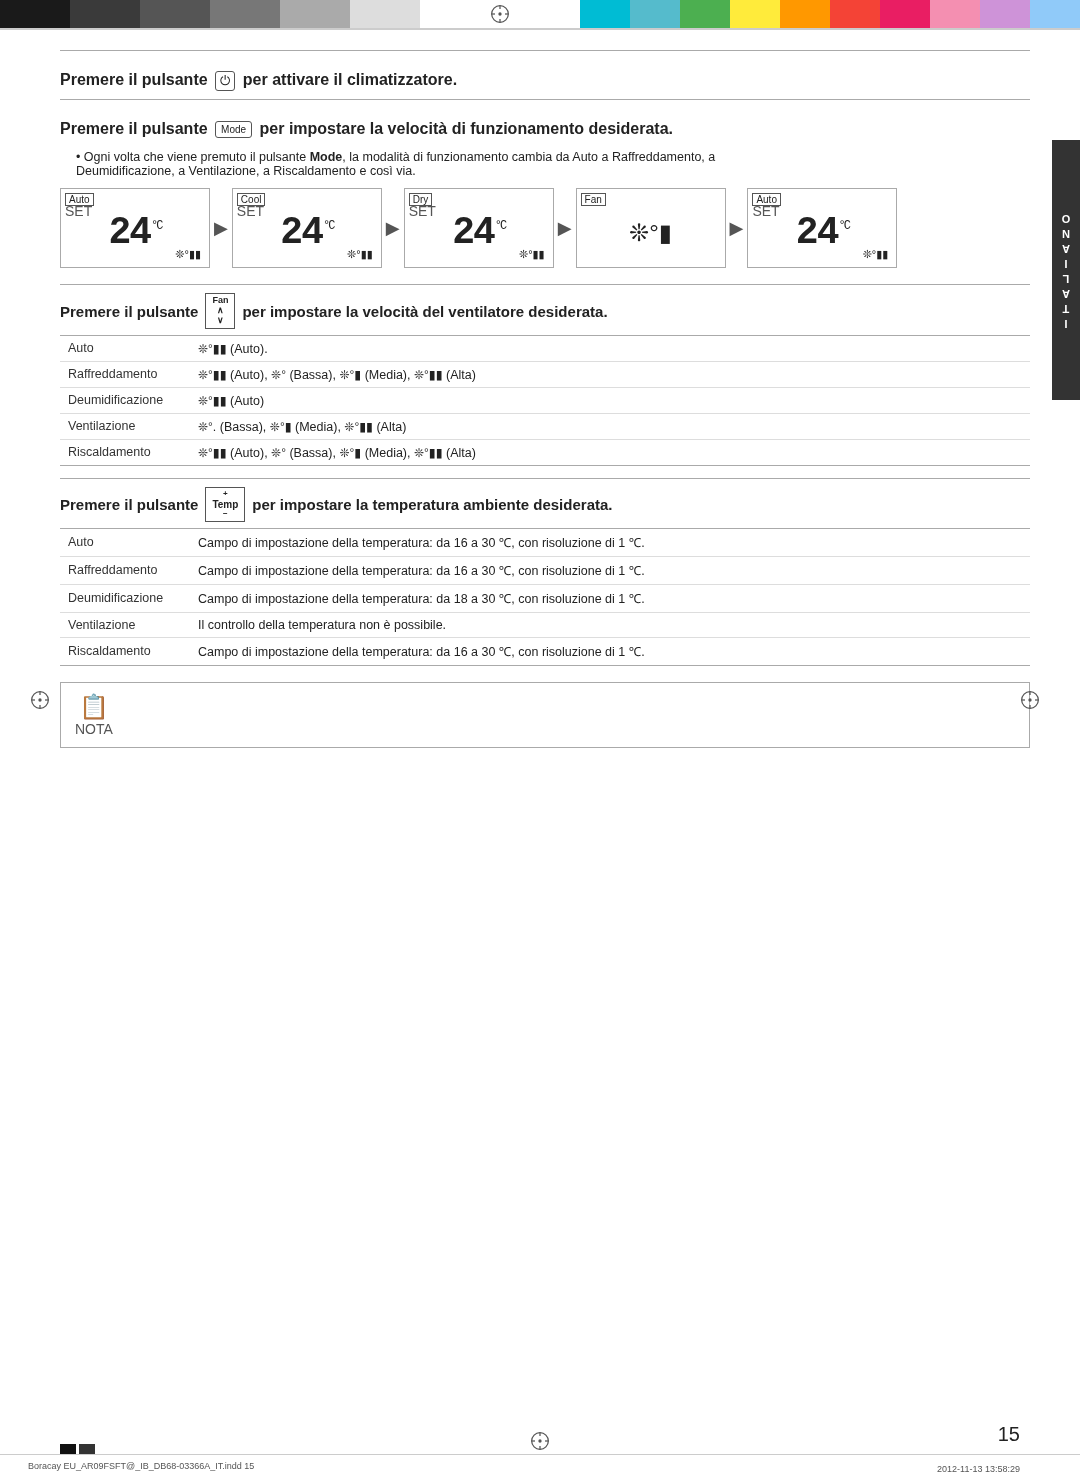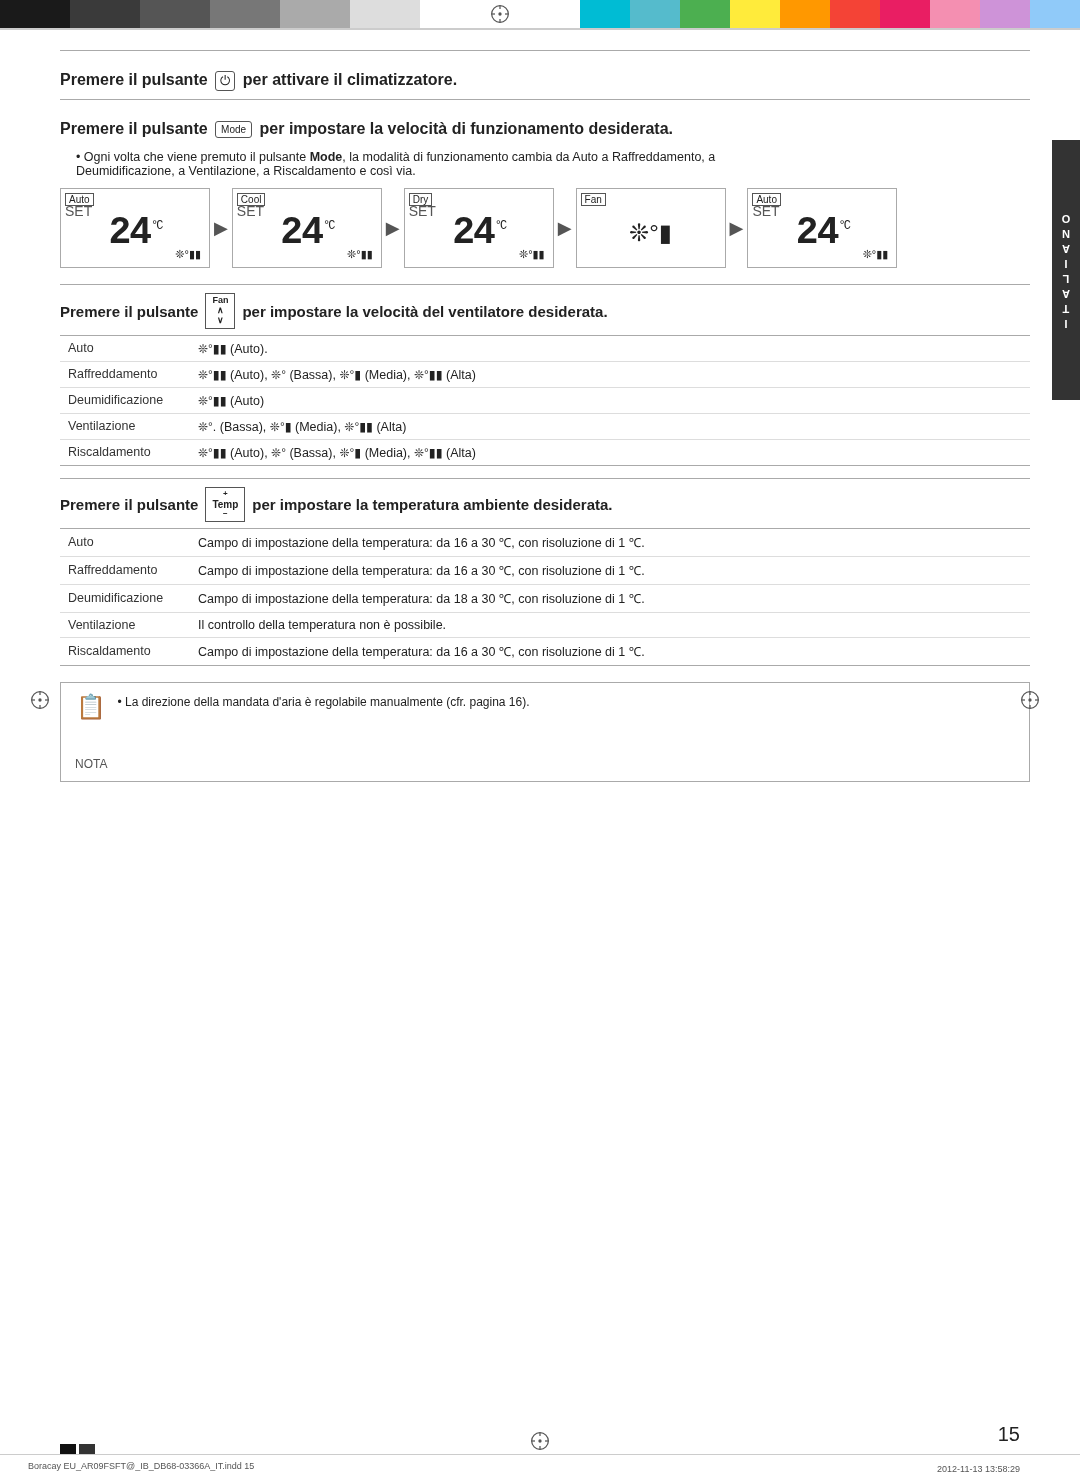--- a/index.html
+++ b/index.html
@@ -236,25 +236,24 @@
       display: flex;
       align-items: flex-start;
       gap: 10px;
     }
     .note-icon {
       font-size: 24px;
       flex-shrink: 0;
       color: #555;
     }
     .note-label {
-      font-size: 12px;
+      font-size: 14px;
       display: block;
       text-align: right;
       color: #555;
-      margin-top: 36px;
     }
     .note-text {
       font-size: 12px;
       line-height: 1.5;
     }
 
     
     .page-number {
       position: absolute;
       bottom: 30px;
@@ -505,21 +504,20 @@
       </tr>
     </tbody>
       </table>
   </div>
 
   <div class="note-box">
     <div style="display:flex;flex-direction:column;align-items:center;">
       <span class="note-icon">📋</span>
       <span class="note-label">NOTA</span>
     </div>
-    <span class="note-text">• La direzione della  mandata d'aria è regolabile manualmente (cfr. pagina 16).</span>
   </div>
 
 </div>
 
 <div class="page-number">15</div>
 
 <div style="position:absolute;left:30px;top:690px;">
   <svg class="compass-svg" viewBox="0 0 24 24">
     <circle cx="12" cy="12" r="10" fill="none" stroke="#555" stroke-width="1.5"></circle>
     <circle cx="12" cy="12" r="2" fill="#555"></circle>

